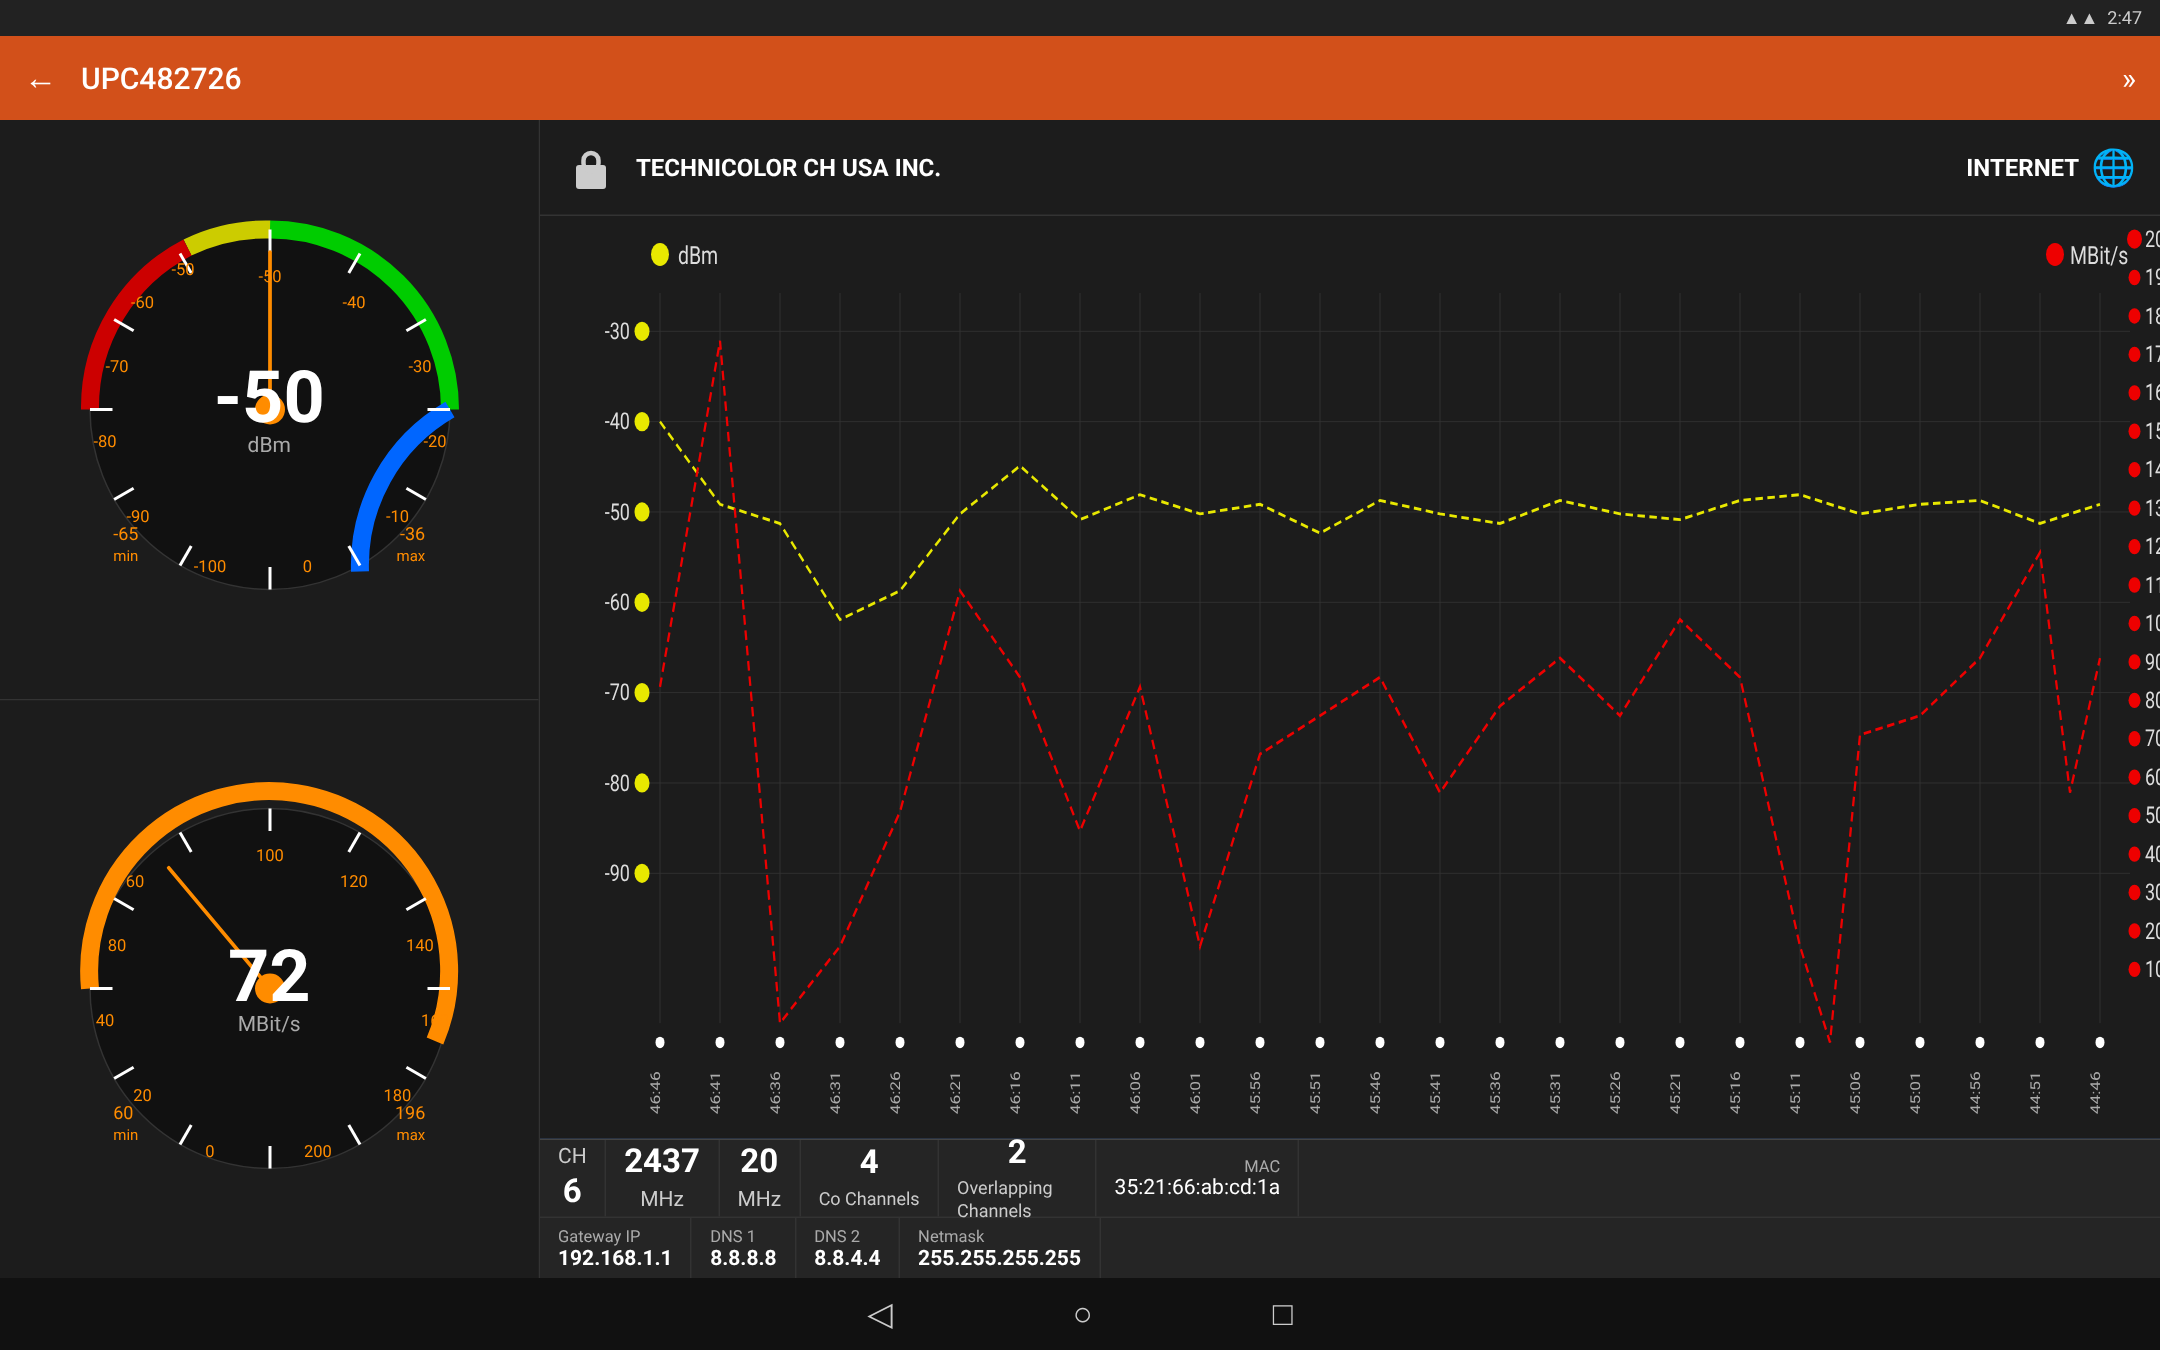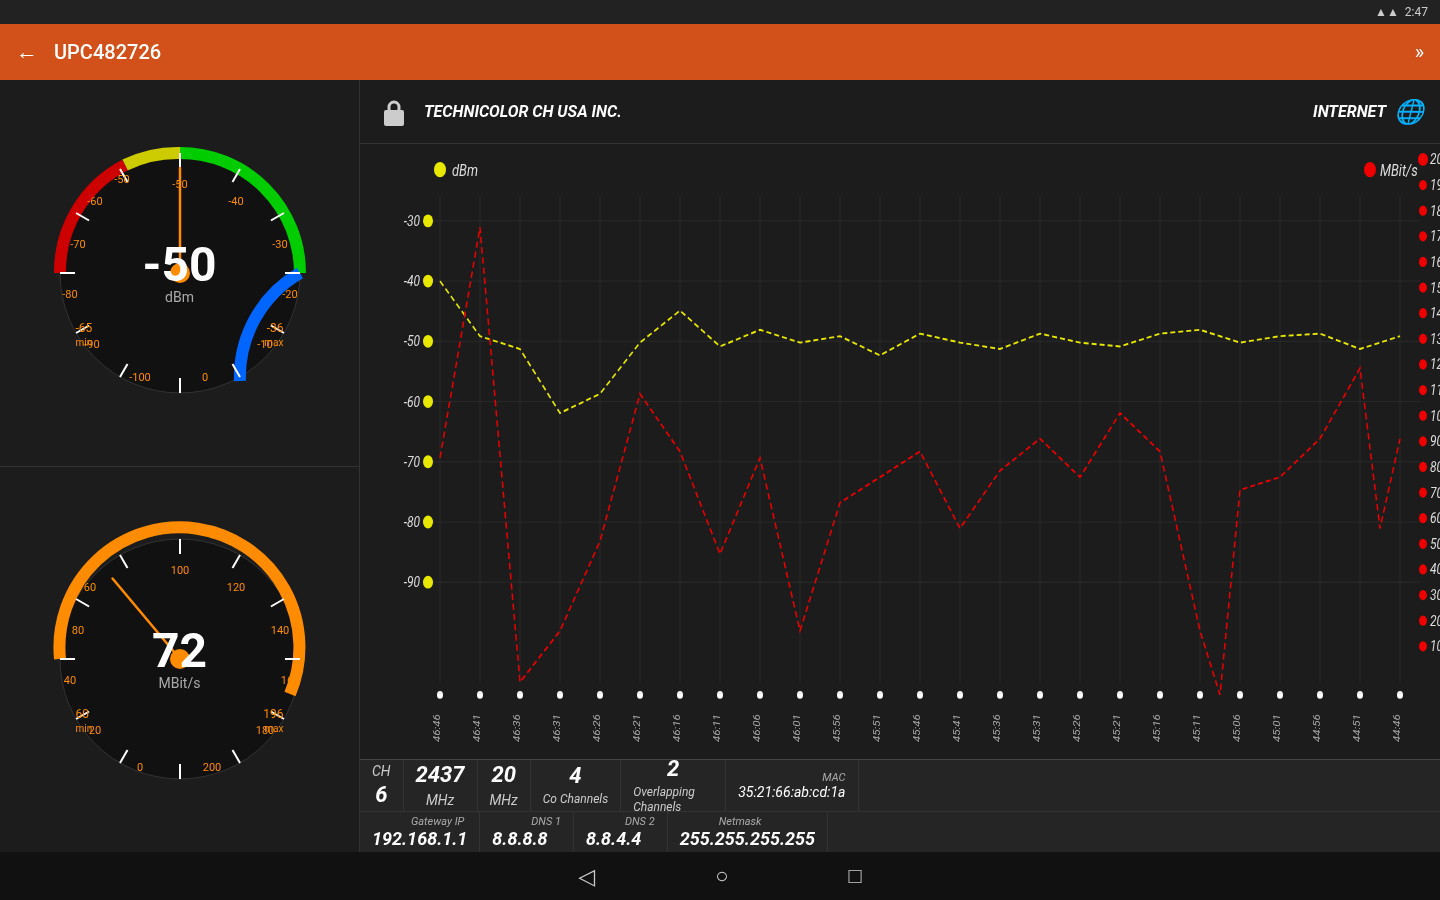--- a/index.html
+++ b/index.html
@@ -104,32 +104,31 @@
     .gauge-center-text .unit {
       font-size: 14px;
       color: #aaa;
     }
     .gauge-min-max {
       position: absolute;
       width: 100%;
       display: flex;
       justify-content: space-between;
       padding: 0 36px;
-      bottom: 64px;
+      bottom: 36px;
       font-size: 12px;
       color: #ff8c00;
     }
 
     
     #right-panel {
       flex: 1;
       display: flex;
       flex-direction: column;
       background: #3b82f6;
-      font-style: italic;
     }
 
     #network-header {
       height: 64px;
       background: #1c1c1c;
       display: flex;
       align-items: center;
       padding: 0 16px;
       border-bottom: 1px solid #333;
     }
@@ -226,25 +225,24 @@
       display: flex;
       flex-direction: column;
       justify-content: center;
       padding: 2px 12px;
       border-right: 1px solid #333;
       font-size: 12px;
     }
     .info-cell2 .lbl {
       color: #aaa;
       font-size: 11px;
-      margin-left: 39px;
     }
     .info-cell2 .val {
       color: white;
-      font-size: 18px;
+      font-size: 14px;
       font-weight: bold;
     }
 
     
     #nav-bar {
       height: 48px;
       background: #111;
       display: flex;
       align-items: center;
       justify-content: center;

